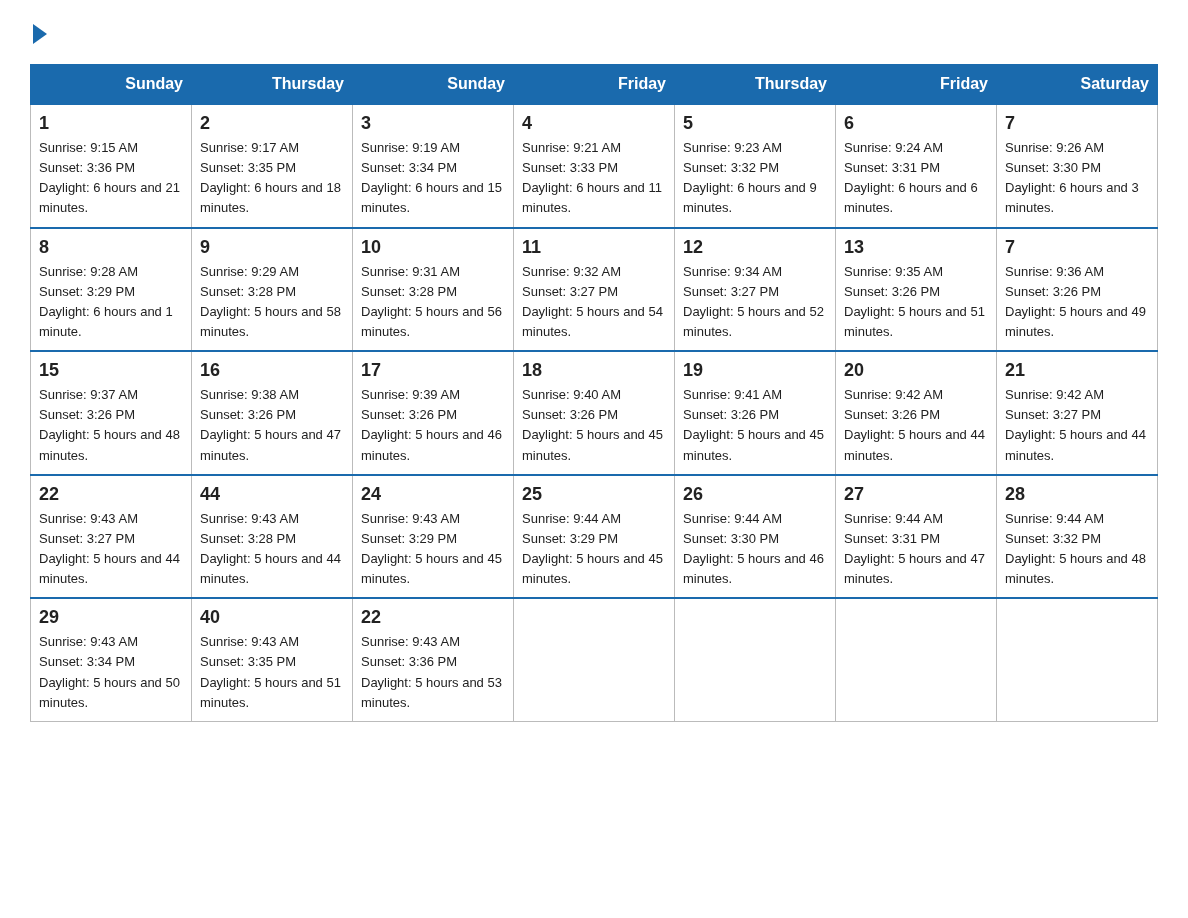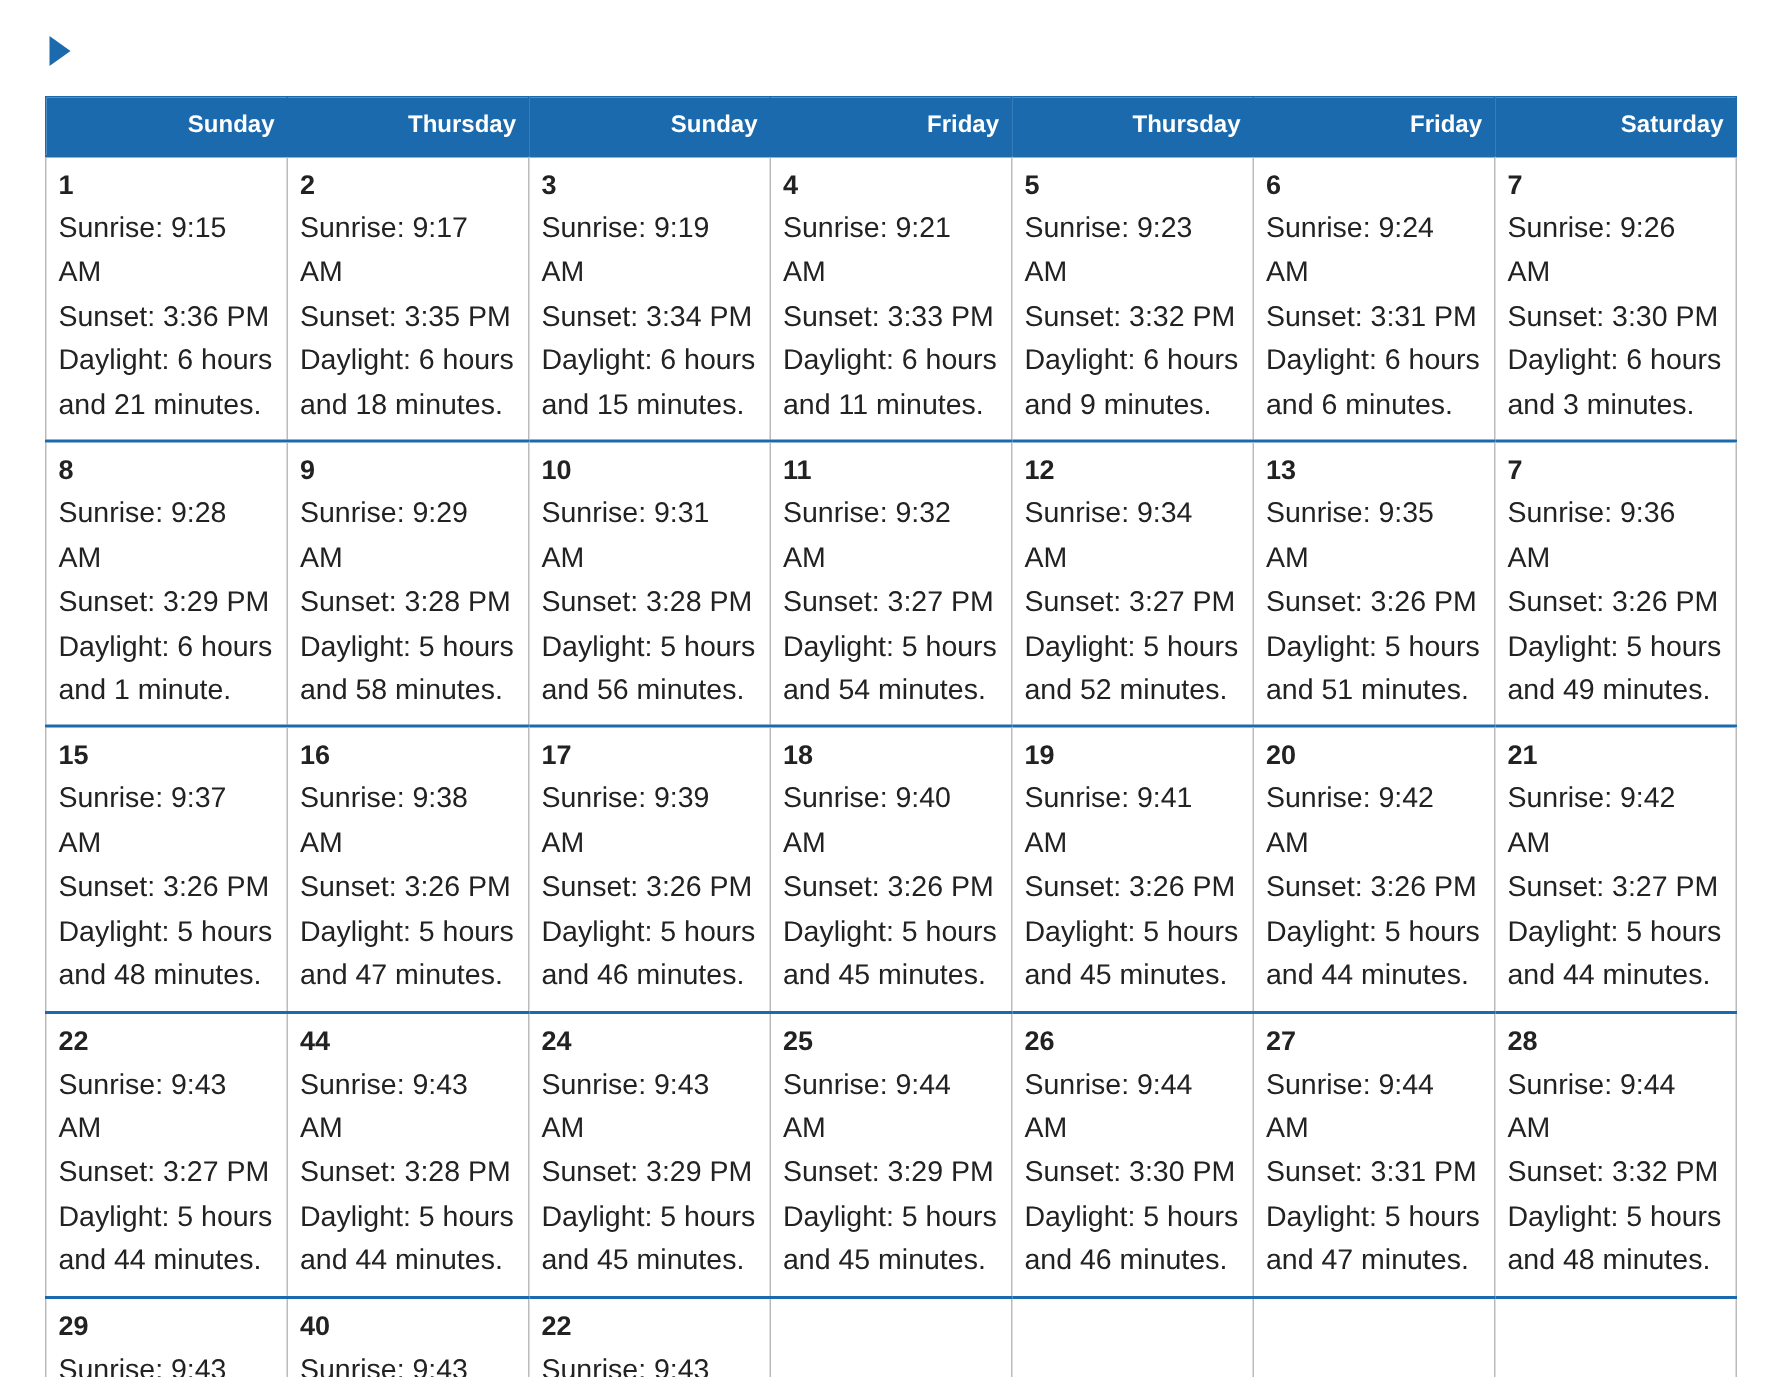--- a/index.html
+++ b/index.html
@@ -91,21 +91,21 @@
     tbody tr:not(:first-child) td {
       border-top: 2px solid #1a6aad;
     }
     tbody td .day-num {
       font-size: 18px;
       font-weight: bold;
       display: block;
       margin-bottom: 4px;
     }
     tbody td .day-info {
-      font-size: 19px;
+      font-size: 13px;
       line-height: 1.55;
       color: #222;
     }
     tbody td.empty {
       background: #fff;
     }
   </style>
 </head>
 <body>
 

